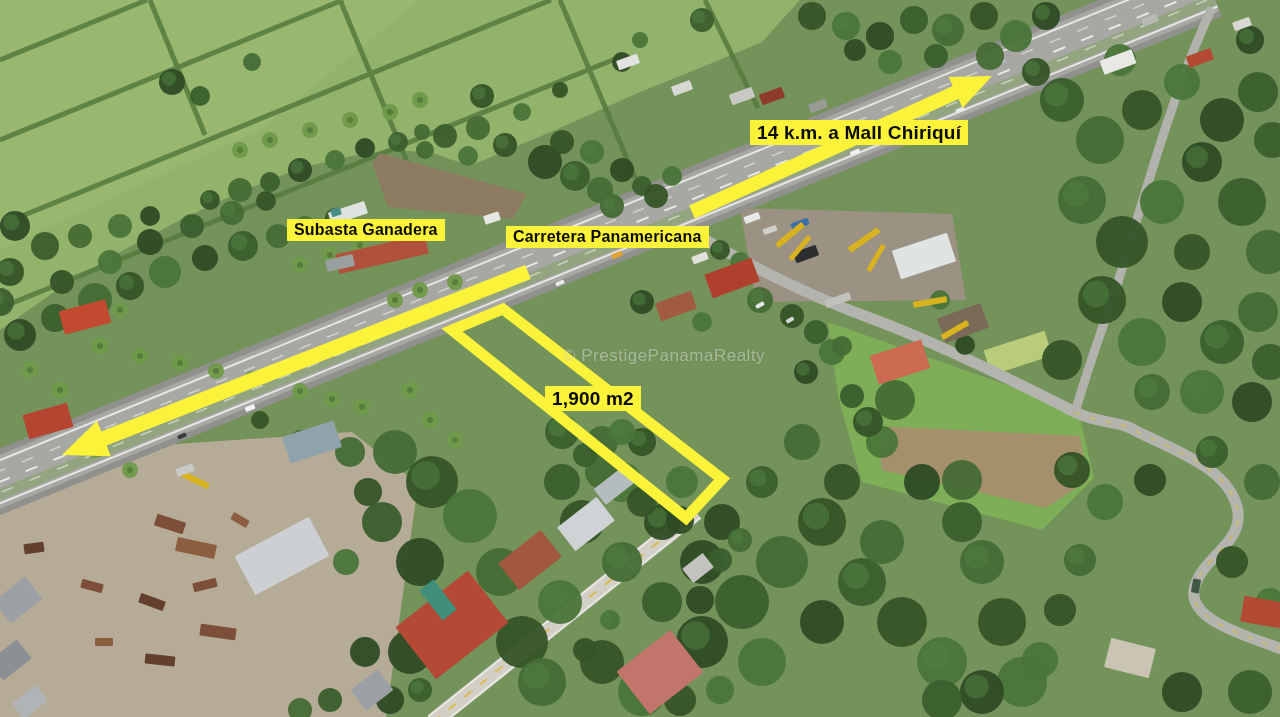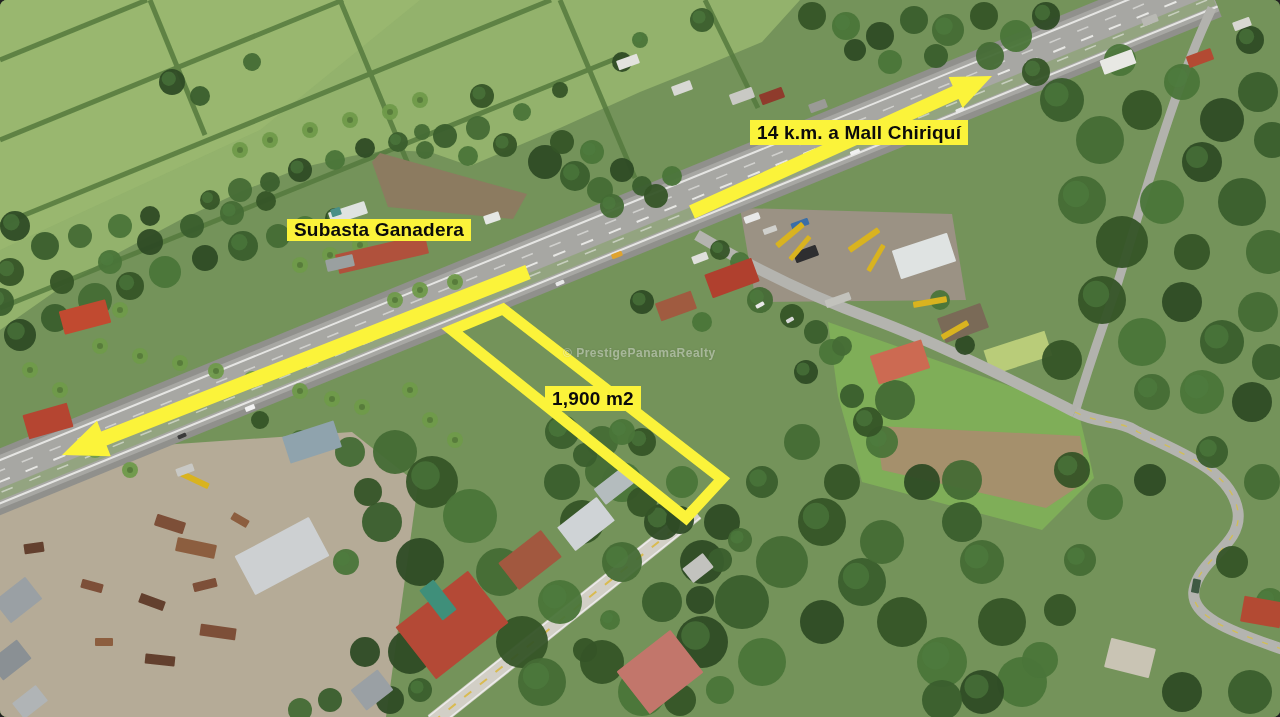--- a/index.html
+++ b/index.html
@@ -1,38 +1,37 @@
 <!DOCTYPE html>
 <html style="--accent: #FBF33A; --tagtext: #0b0b0b;"><head>
 <meta charset="utf-8">
 <style>
   html,body{margin:0;padding:0;background:#222;}
   .scene{
     position:relative;width:1280px;height:717px;overflow:hidden;
     font-family:"Liberation Sans",sans-serif;
     background:#74935a;
-    border-radius:7px;
   }
   .scene svg{position:absolute;left:0;top:0;}
   .tag{
     position:absolute;
     background:var(--accent,#FBF33A);
     color:var(--tagtext,#0b0b0b);
     font-weight:700;
     white-space:nowrap;
     padding:1px 7px;
     letter-spacing:.2px;
   }
   .tag.big{font-size:19px;line-height:23px;}
-  .tag.mid{font-size:19px;line-height:20px;}
+  .tag.mid{font-size:16px;line-height:20px;}
   .wm{
     position:absolute;
     color:rgba(255,255,255,.42);
-    font-size:12px;
-    font-weight:700;
+    font-size:17px;
+    font-weight:400;
     letter-spacing:.5px;
     white-space:nowrap;
     text-shadow:0 0 2px rgba(0,0,0,.15);
   }
 </style>
 </head>
 <body>
 
 <div class="scene">
 
@@ -487,16 +486,17 @@
 
     <g>
       <polygon points="503,309 722,479 686,518 452,330" fill="none" stroke-width="11" stroke-linejoin="miter" style="stroke:var(--accent,#FBF33A)"></polygon>
       <polygon points="689.1,205.6 952.7,86.1 948.6,77.0 992,76 962.6,108.0 958.5,98.9 694.9,218.4" style="fill:var(--accent,#FBF33A)"></polygon>
       <polygon points="525.3,265.0 101.2,431.5 97.0,420.8 62,455 110.8,456.2 106.6,445.5 530.7,279.0" style="fill:var(--accent,#FBF33A)"></polygon>
     </g>
   </svg>
 
   <div class="tag big" style="left:750px;top:120px">14 k.m. a Mall Chiriquí</div>
   <div class="tag mid" style="left:287px;top:219px">Subasta Ganadera</div>
+  <div class="tag mid" style="left:506px;top:226px">Carretera Panamericana</div>
   <div class="tag big" style="left:545px;top:386px">1,900 m2</div>
 
   <div class="wm" style="left:563px;top:346px">© PrestigePanamaRealty</div>
 </div>
 
 </body></html>

